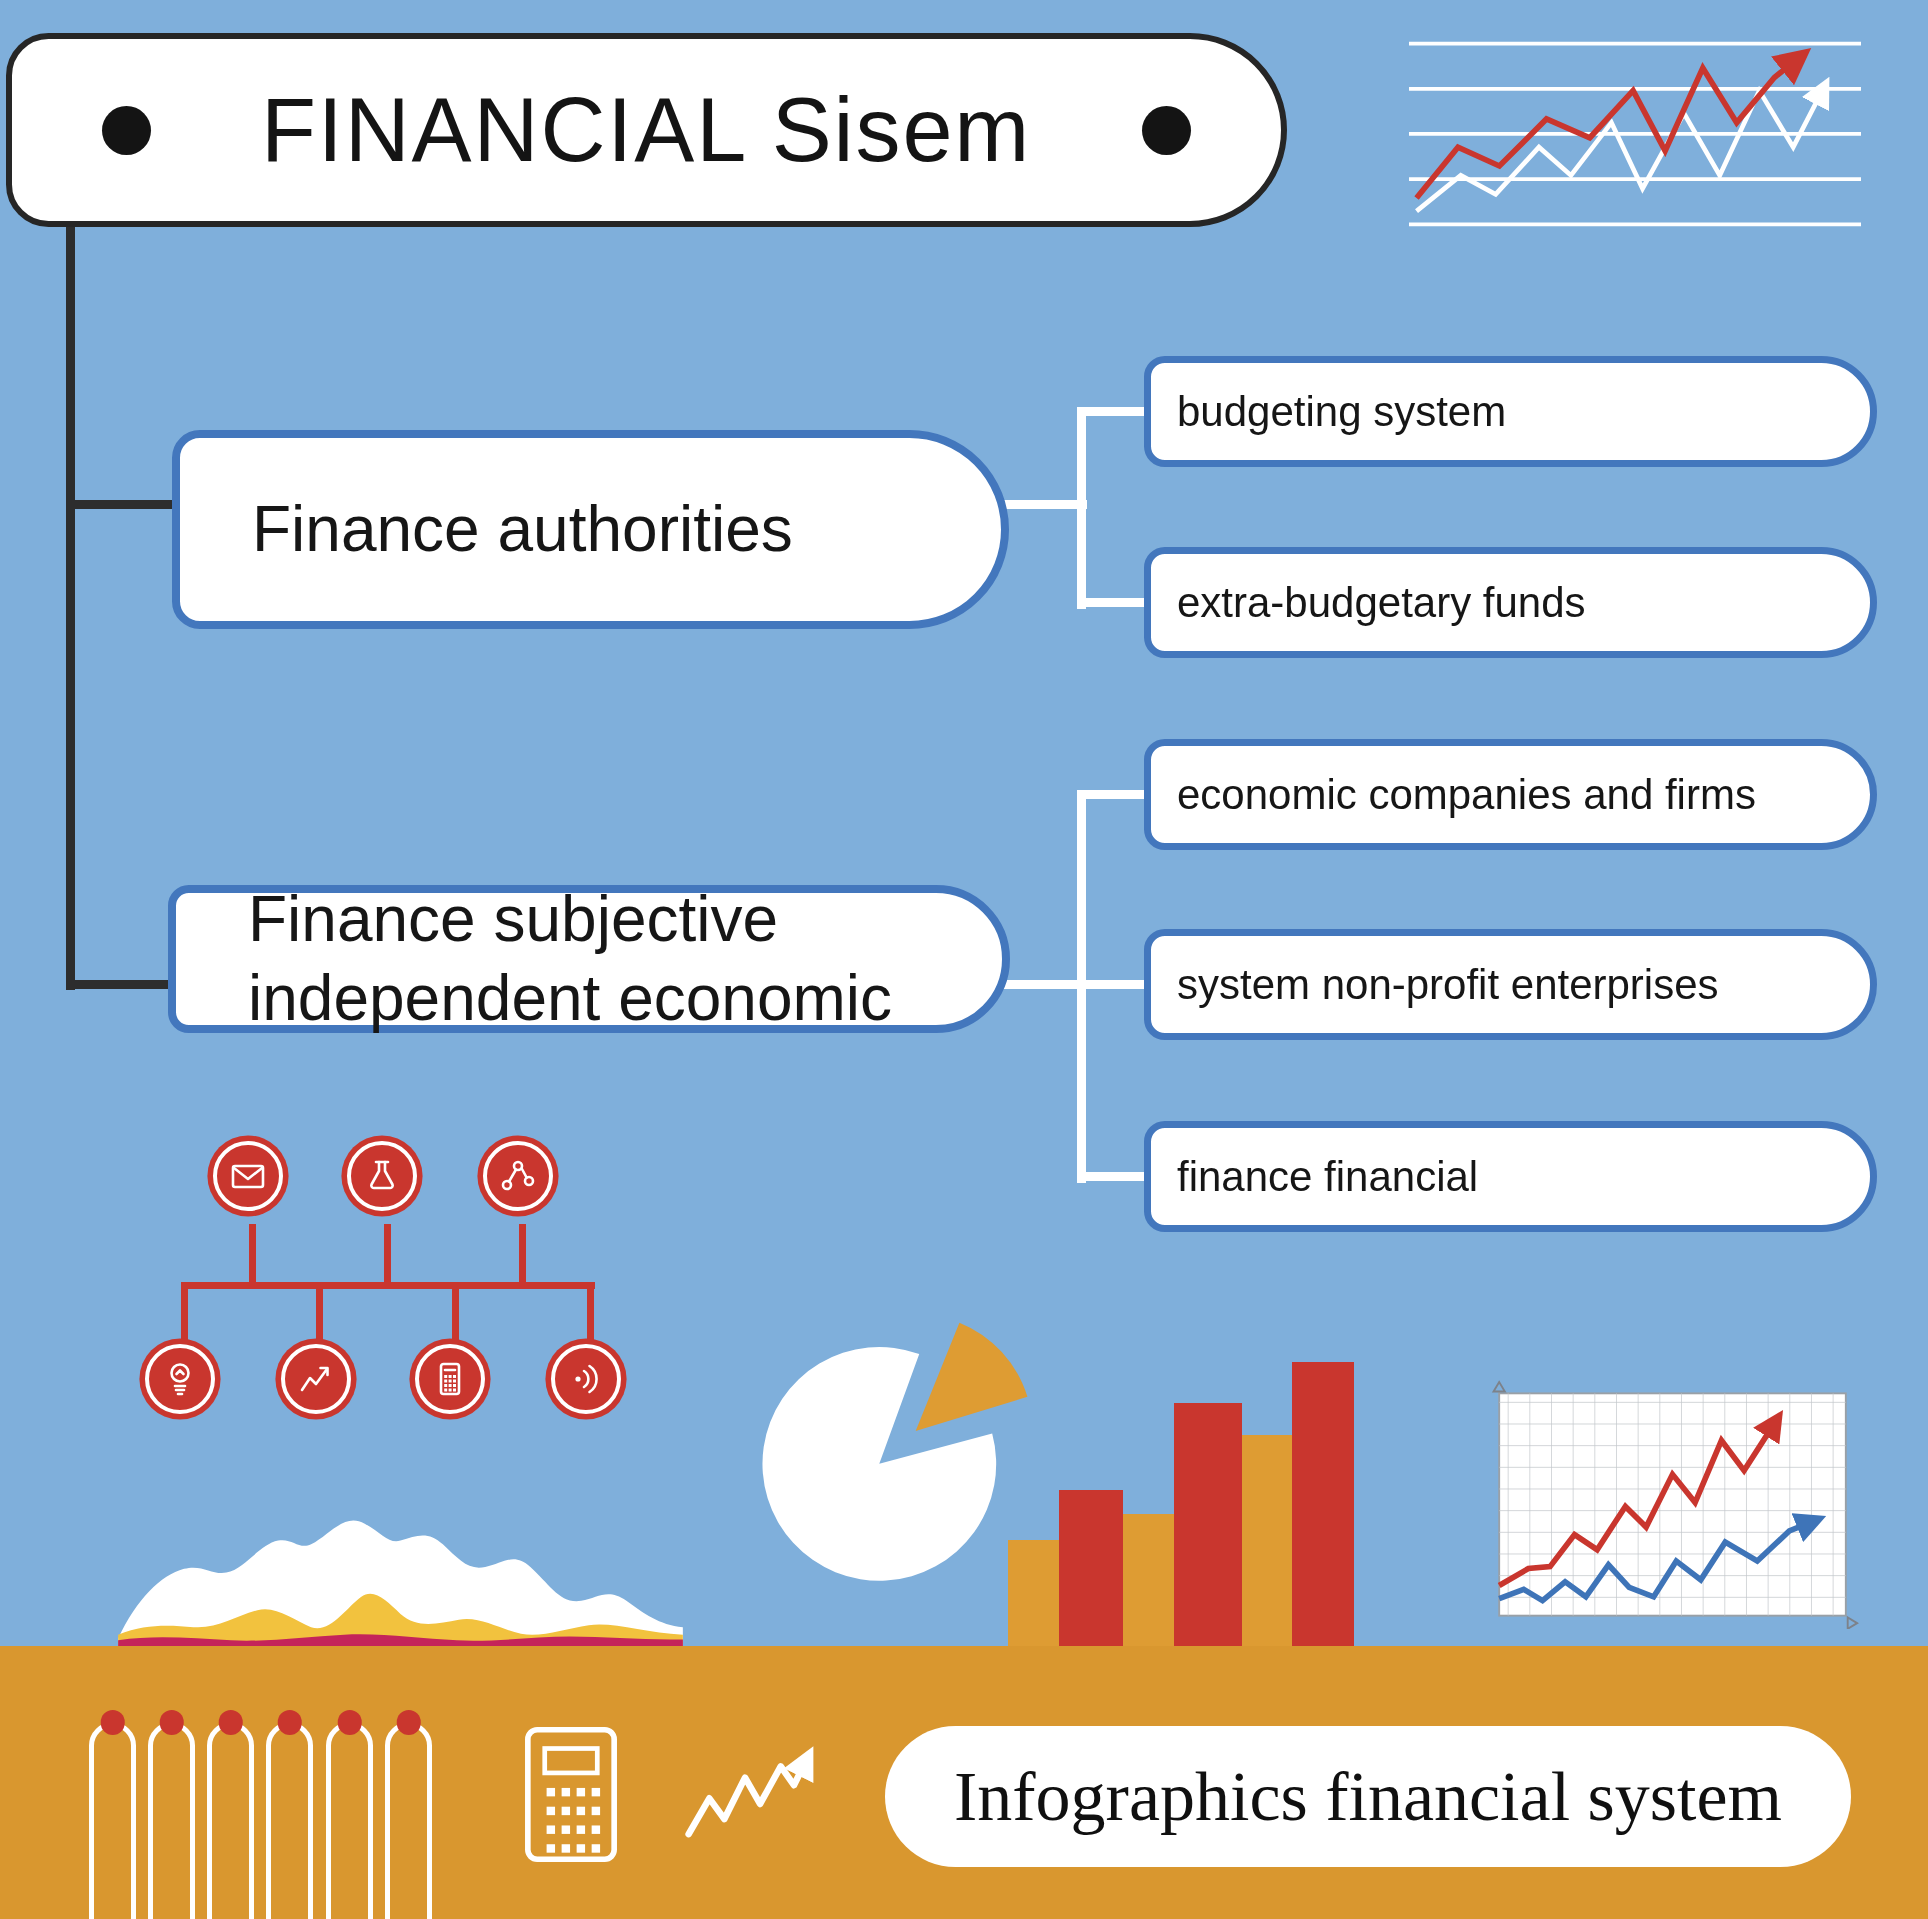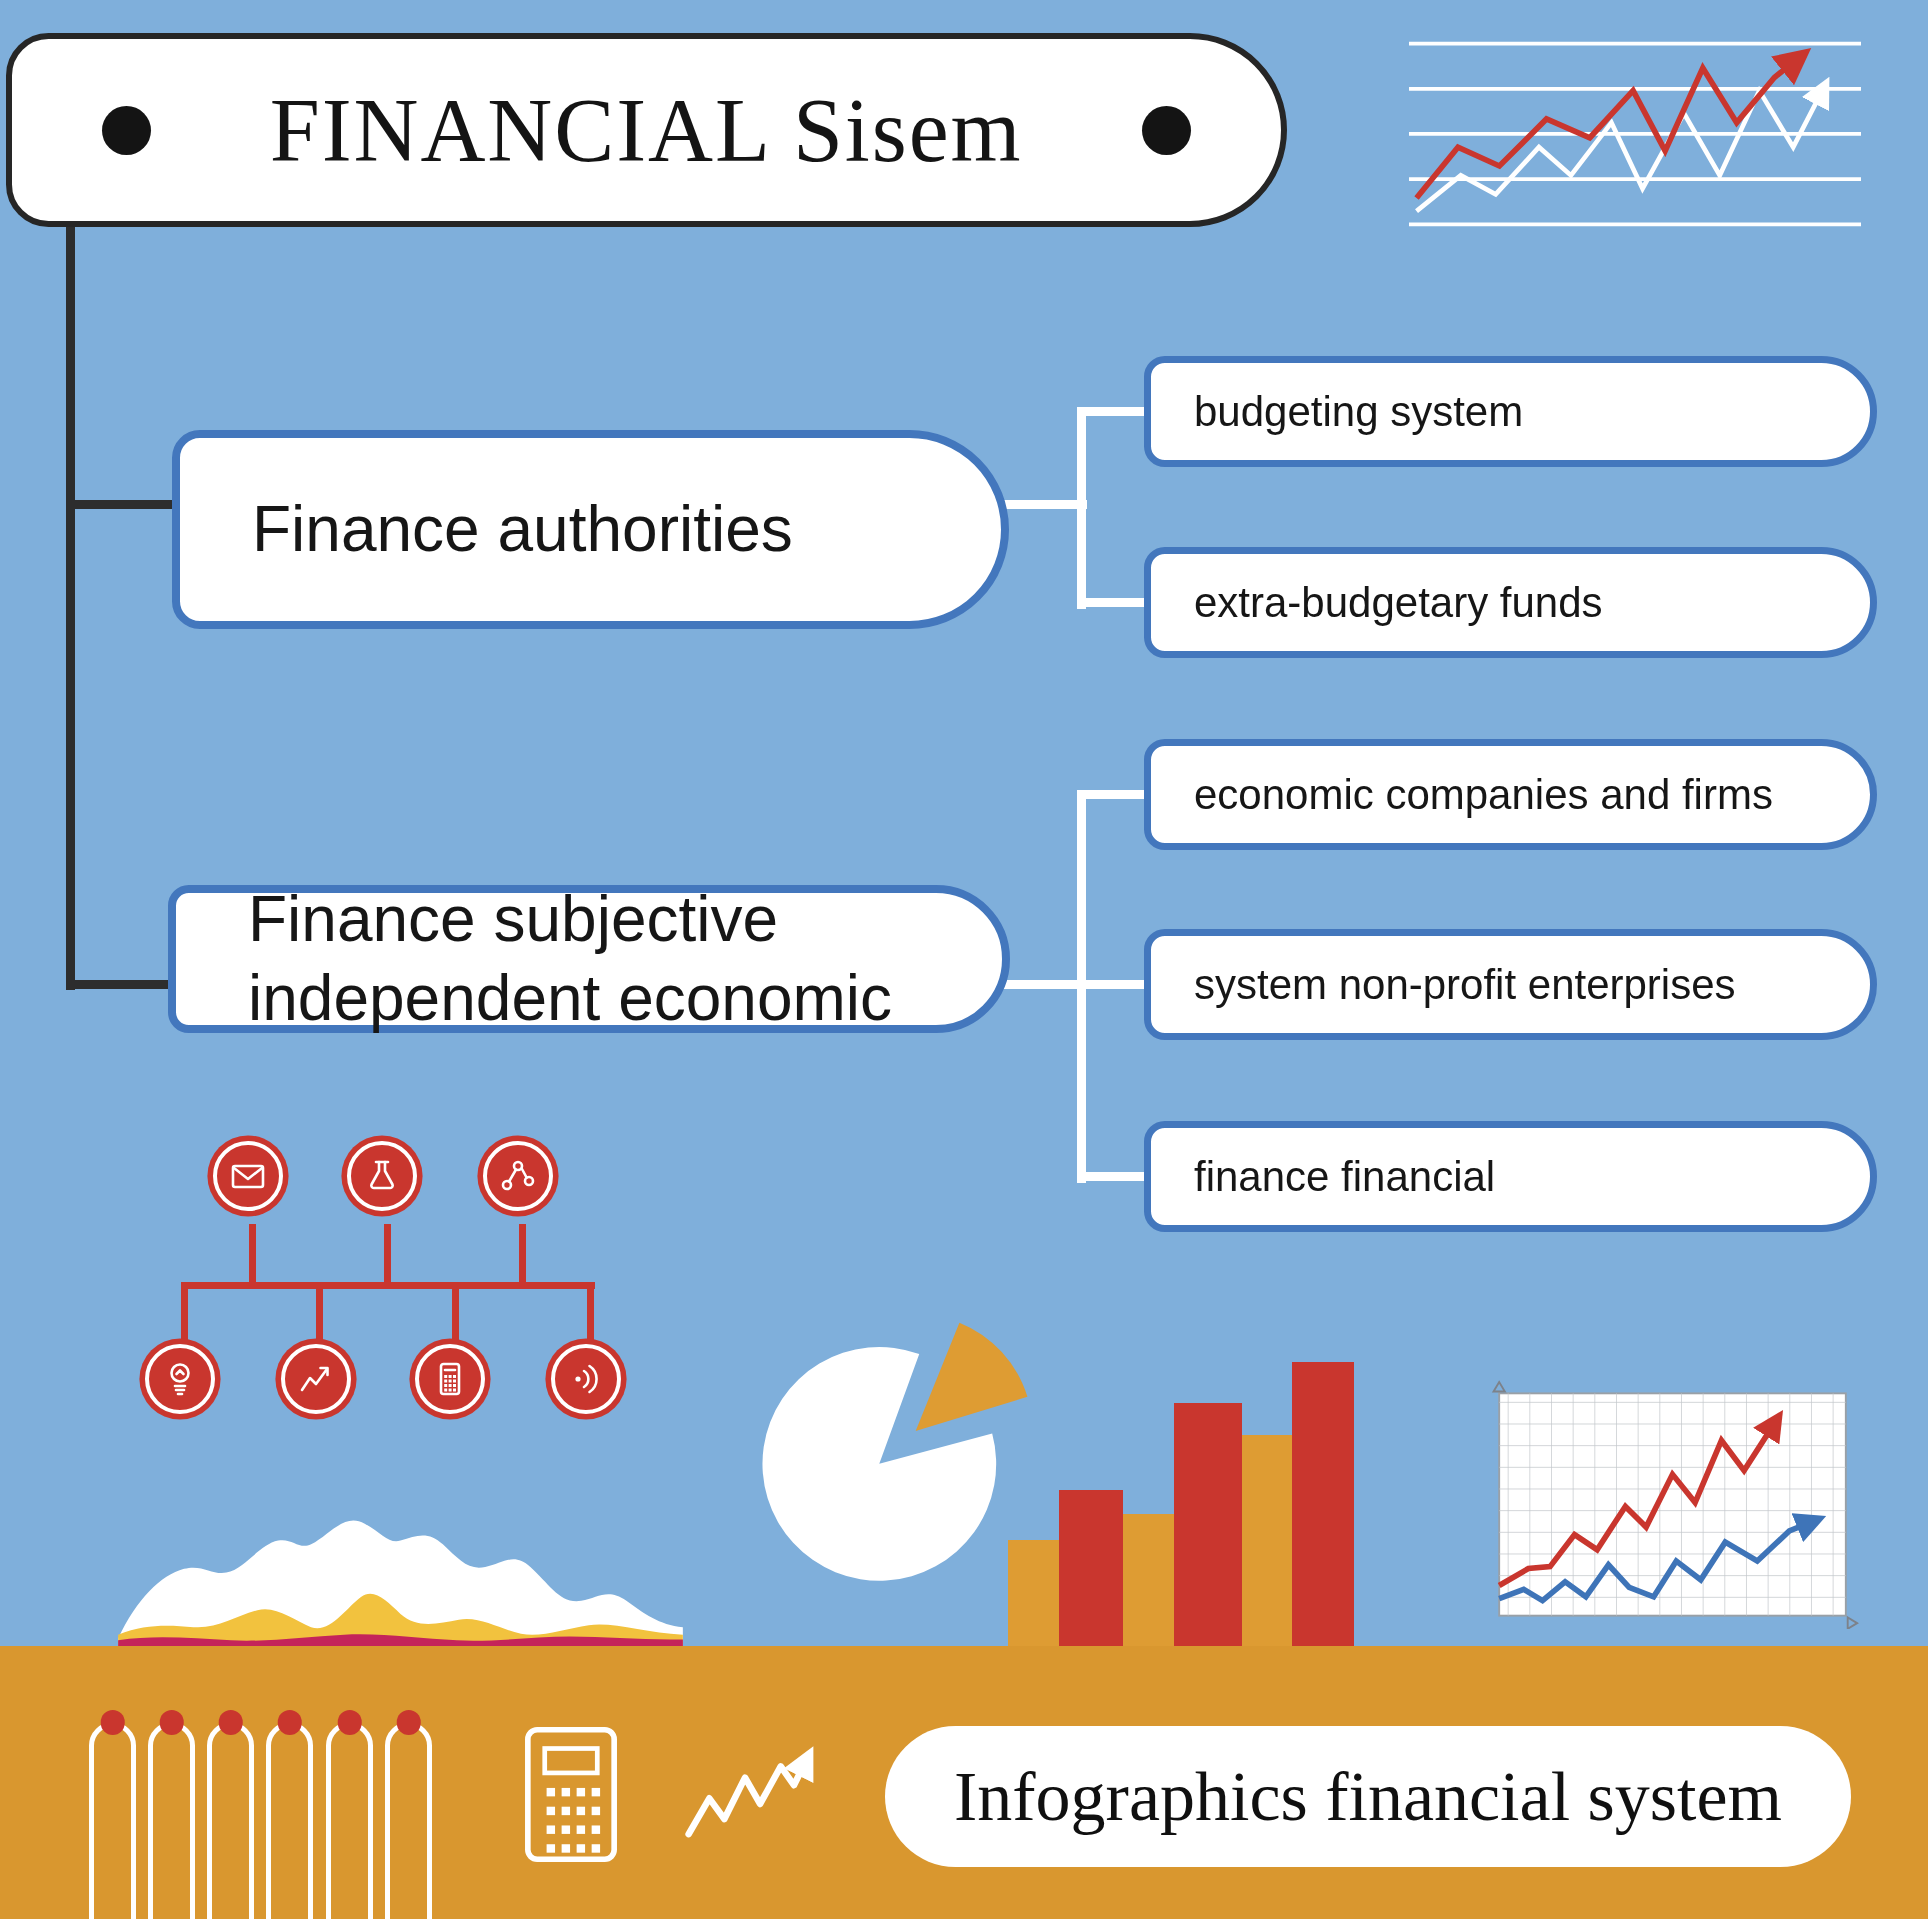--- a/index.html
+++ b/index.html
@@ -9,26 +9,26 @@
 
   
   .dline { position:absolute; background:#2d2d2d; }
   .wline { position:absolute; background:#ffffff; }
   .rline { position:absolute; background:#c9362e; }
 
   
   .node { position:absolute; background:#ffffff; border:8.5px solid #4377bd; display:flex; align-items:center; }
   .node-l1 { border-radius:28px 100px 100px 28px; padding-left:72px; font-size:64px; line-height:1.24; }
   .node-l2 { left:1144px; width:733px; height:111px; border-width:7.5px;
-             border-radius:21px 56px 56px 21px; padding-left:43px; font-size:42px;text-align:center; }
+             border-radius:21px 56px 56px 21px; padding-left:26px; font-size:42px;text-align:center; }
 
   
   .title-box { position:absolute; left:5.6px; top:33px; width:1281px; height:194px; background:#ffffff;
                border:6.6px solid #262626; border-radius:43px 98px 98px 43px;
-               display:flex; align-items:center; justify-content:space-between; padding:0 90px;font-family:Liberation Serif, serif; }
+               display:flex; align-items:center; justify-content:space-between; padding:0 90px; }
   .title-text { font-size:90px; letter-spacing:1.9px; color:#141414; white-space:nowrap; }
   .dot { width:49px; height:49px; border-radius:50%; background:#141414; flex:0 0 auto; }
 
   
   .ricon { position:absolute; width:70px; height:70px; border-radius:50%; background:#c9362e;
            border:4.7px solid #ffffff; box-shadow:0 0 0 5.6px #c9362e;
            display:flex; align-items:center; justify-content:center; }
   .ricon svg { width:40px; height:40px; stroke:#ffffff; fill:none; stroke-width:2.6;
                stroke-linecap:round; stroke-linejoin:round; }
 

